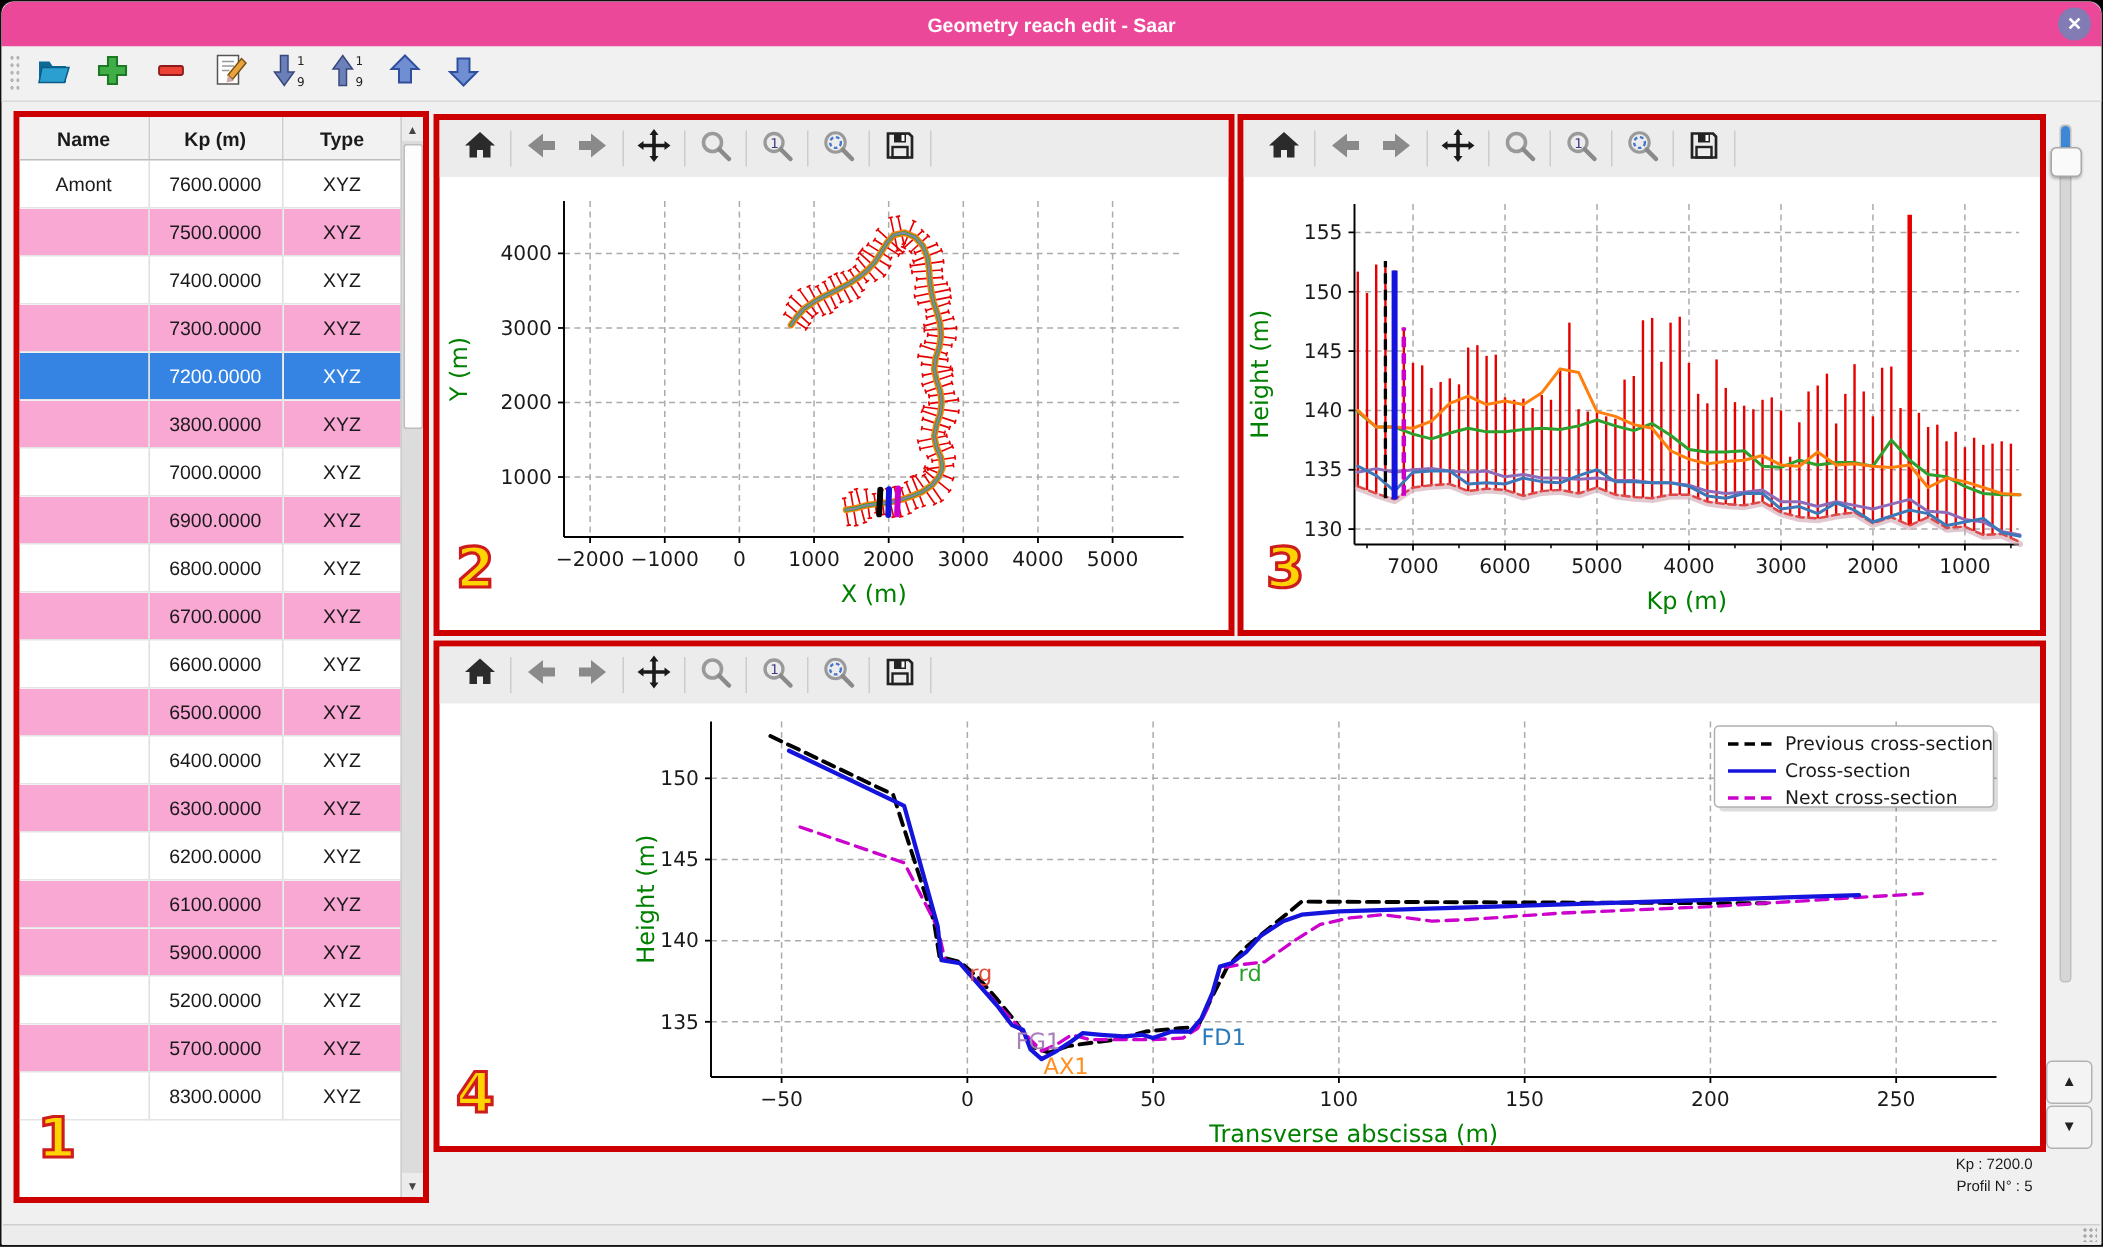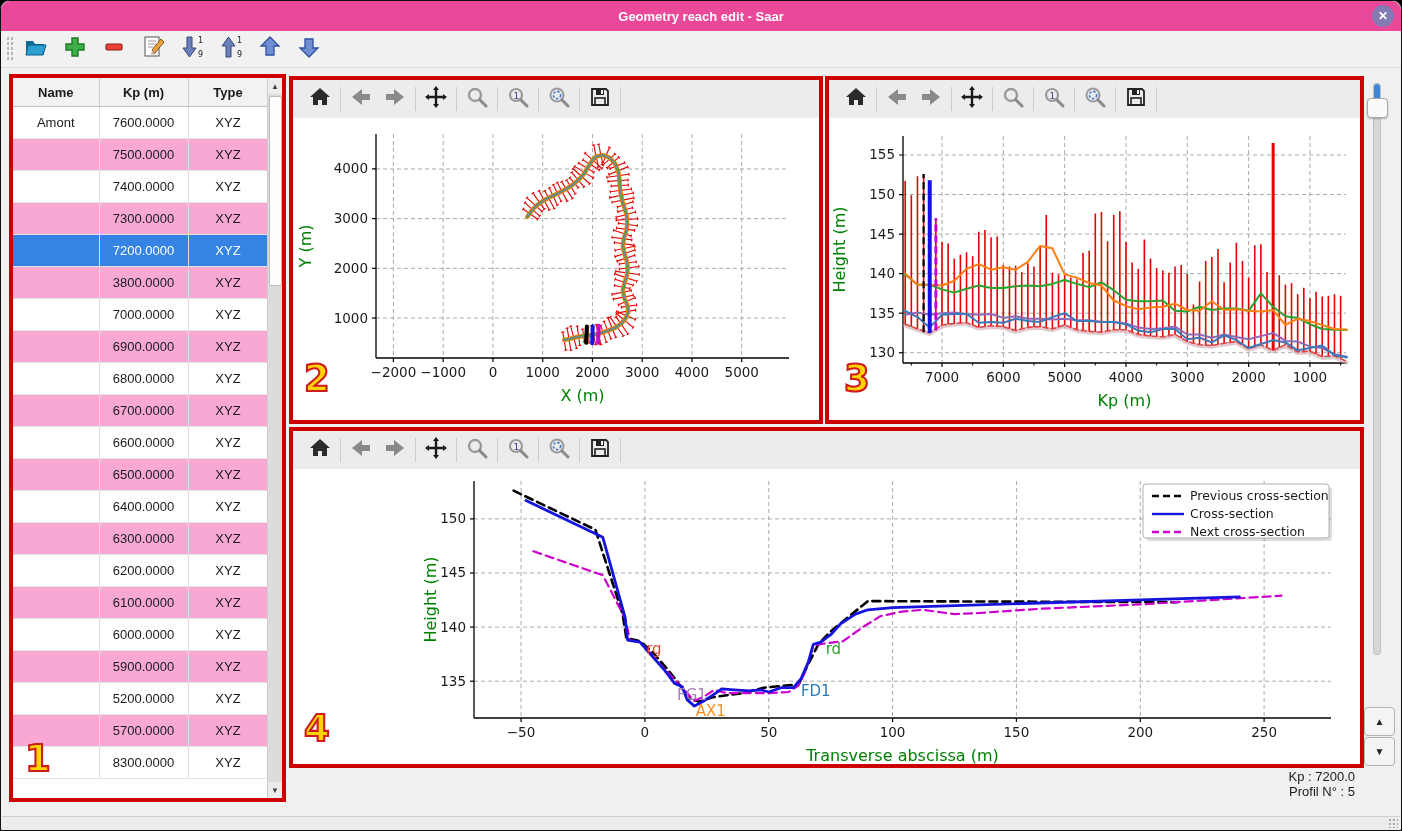--- a/index.html
+++ b/index.html
@@ -43,21 +43,21 @@
   .tbl-thumb{position:absolute;left:1px;width:11px;background:#fdfdfd;border:1px solid #bdbdbd;border-radius:2px;}
   
   .v-slider-track{position:absolute;left:1372px;top:82px;width:6px;height:570px;background:#d6d6d6;
                   border:1px solid #c0c0c0;border-radius:3px;}
   .v-slider-fill{position:absolute;left:0;top:0;width:100%;height:18px;background:#3d87d6;border-radius:3px 3px 0 0;}
   .v-slider-handle{position:absolute;left:1366px;top:97px;width:19px;height:18px;background:#fafafa;
                    border:1px solid #a8a8a8;border-radius:4px;box-shadow:0 1px 2px rgba(0,0,0,.25);}
   .spin-btn{position:absolute;left:1363px;width:29px;height:27px;background:#f4f4f4;border:1px solid #b2b2b2;
             border-radius:4px;display:flex;align-items:center;justify-content:center;font-size:10px;color:#222;}
   
-  .kp-status{position:absolute;right:46px;top:768px;text-align:right;font-size:13px;color:#1a1a1a;line-height:15px;}
+  .kp-status{position:absolute;right:46px;top:768px;text-align:right;font-size:10px;color:#1a1a1a;line-height:15px;}
   .statusbar{position:absolute;left:1px;right:1px;bottom:0;height:13px;background:#ececec;border-top:1px solid #cfcfcf;}
   .grip{position:absolute;right:2px;bottom:2px;width:10px;height:10px;
         background-image:radial-gradient(#a9a9a9 1px,transparent 1.2px);background-size:4px 4px;}
   
   .pnum{position:absolute;font-family:"DejaVu Sans",sans-serif;font-weight:800;font-size:37px;color:#ffd400;
         -webkit-text-stroke:2.1px #ce1b1b;text-shadow:0 0 1px #ce1b1b;line-height:1;}
 </style>
 </head>
 <body>
 
@@ -208,25 +208,20 @@
             <td>XYZ</td>
           </tr>
           <tr>
             <td></td>
             <td>6200.0000</td>
             <td>XYZ</td>
           </tr>
           <tr class="alt">
             <td></td>
             <td>6100.0000</td>
-            <td>XYZ</td>
-          </tr>
-          <tr>
-            <td></td>
-            <td>6000.0000</td>
             <td>XYZ</td>
           </tr>
           <tr class="alt">
             <td></td>
             <td>5900.0000</td>
             <td>XYZ</td>
           </tr>
           <tr>
             <td></td>
             <td>5200.0000</td>

